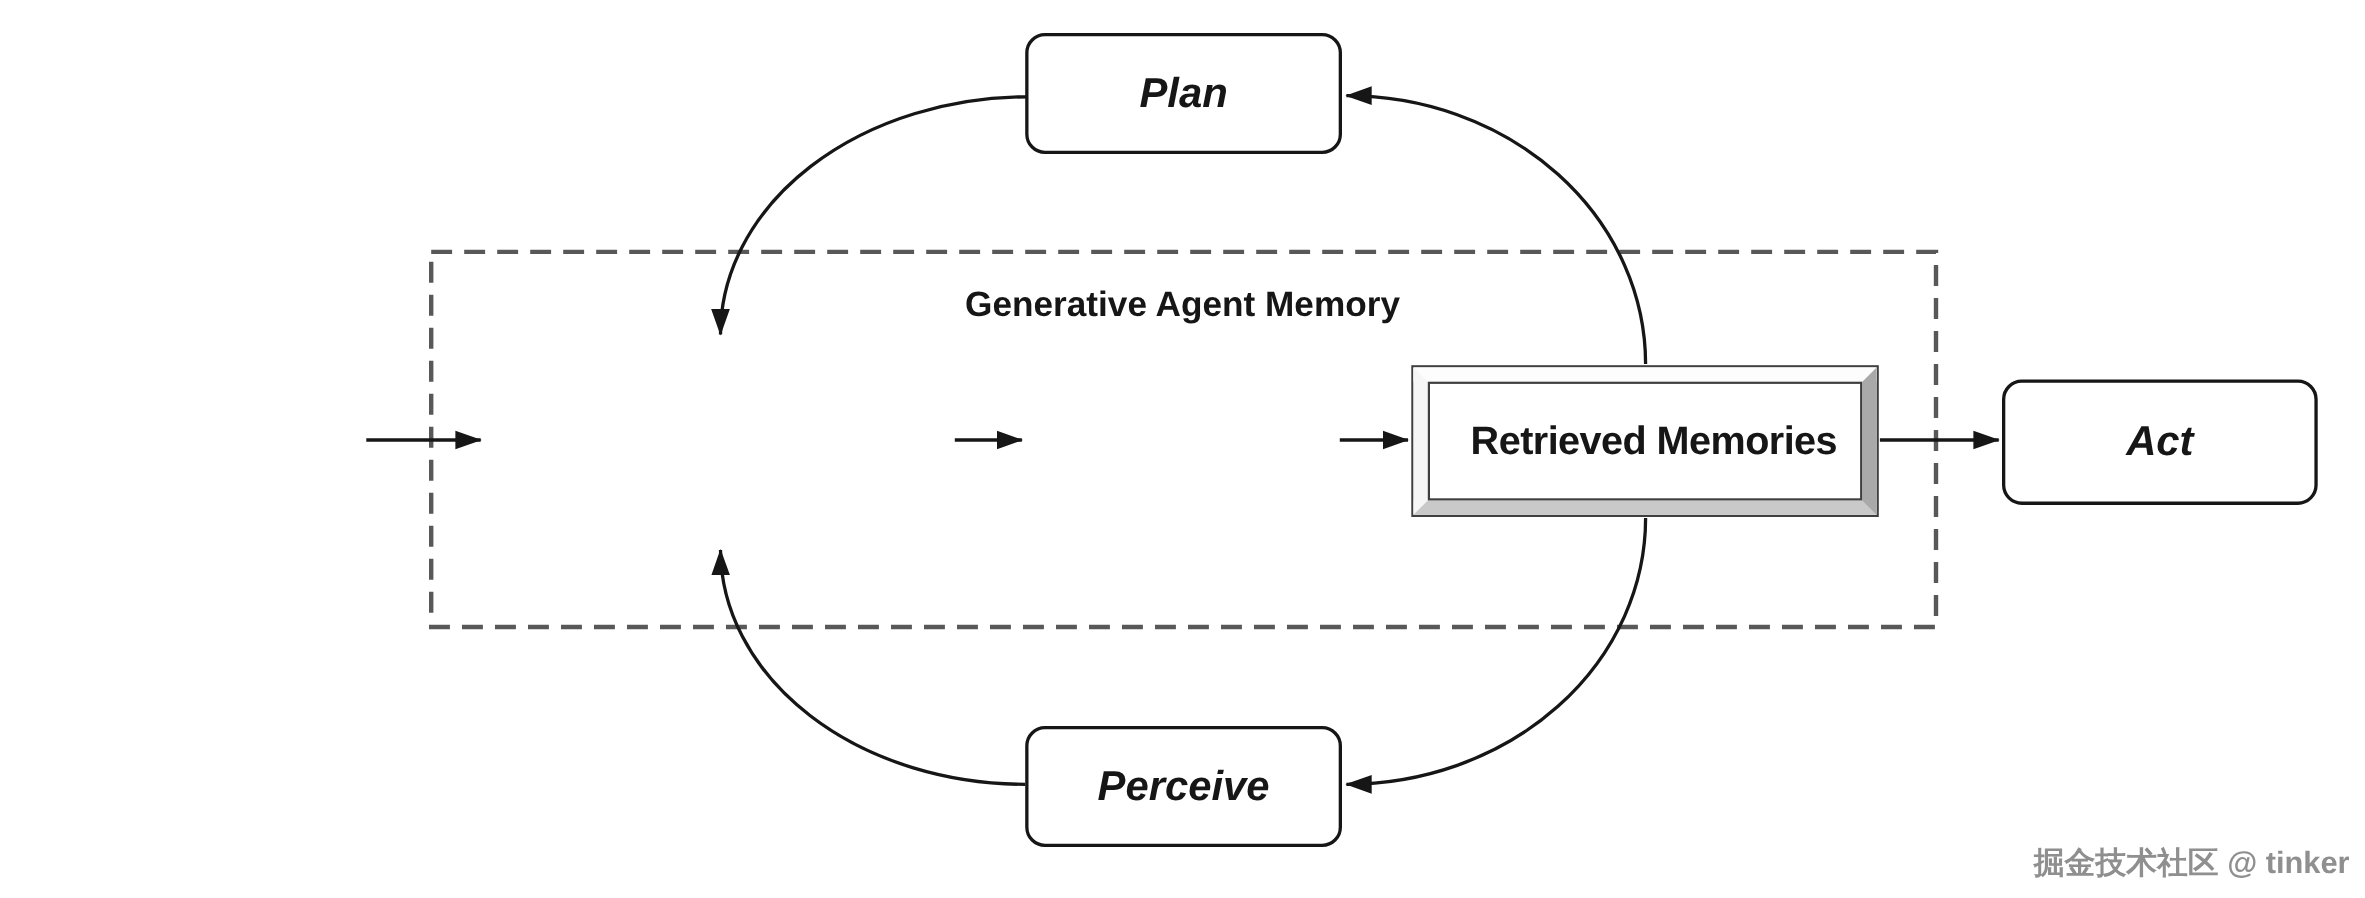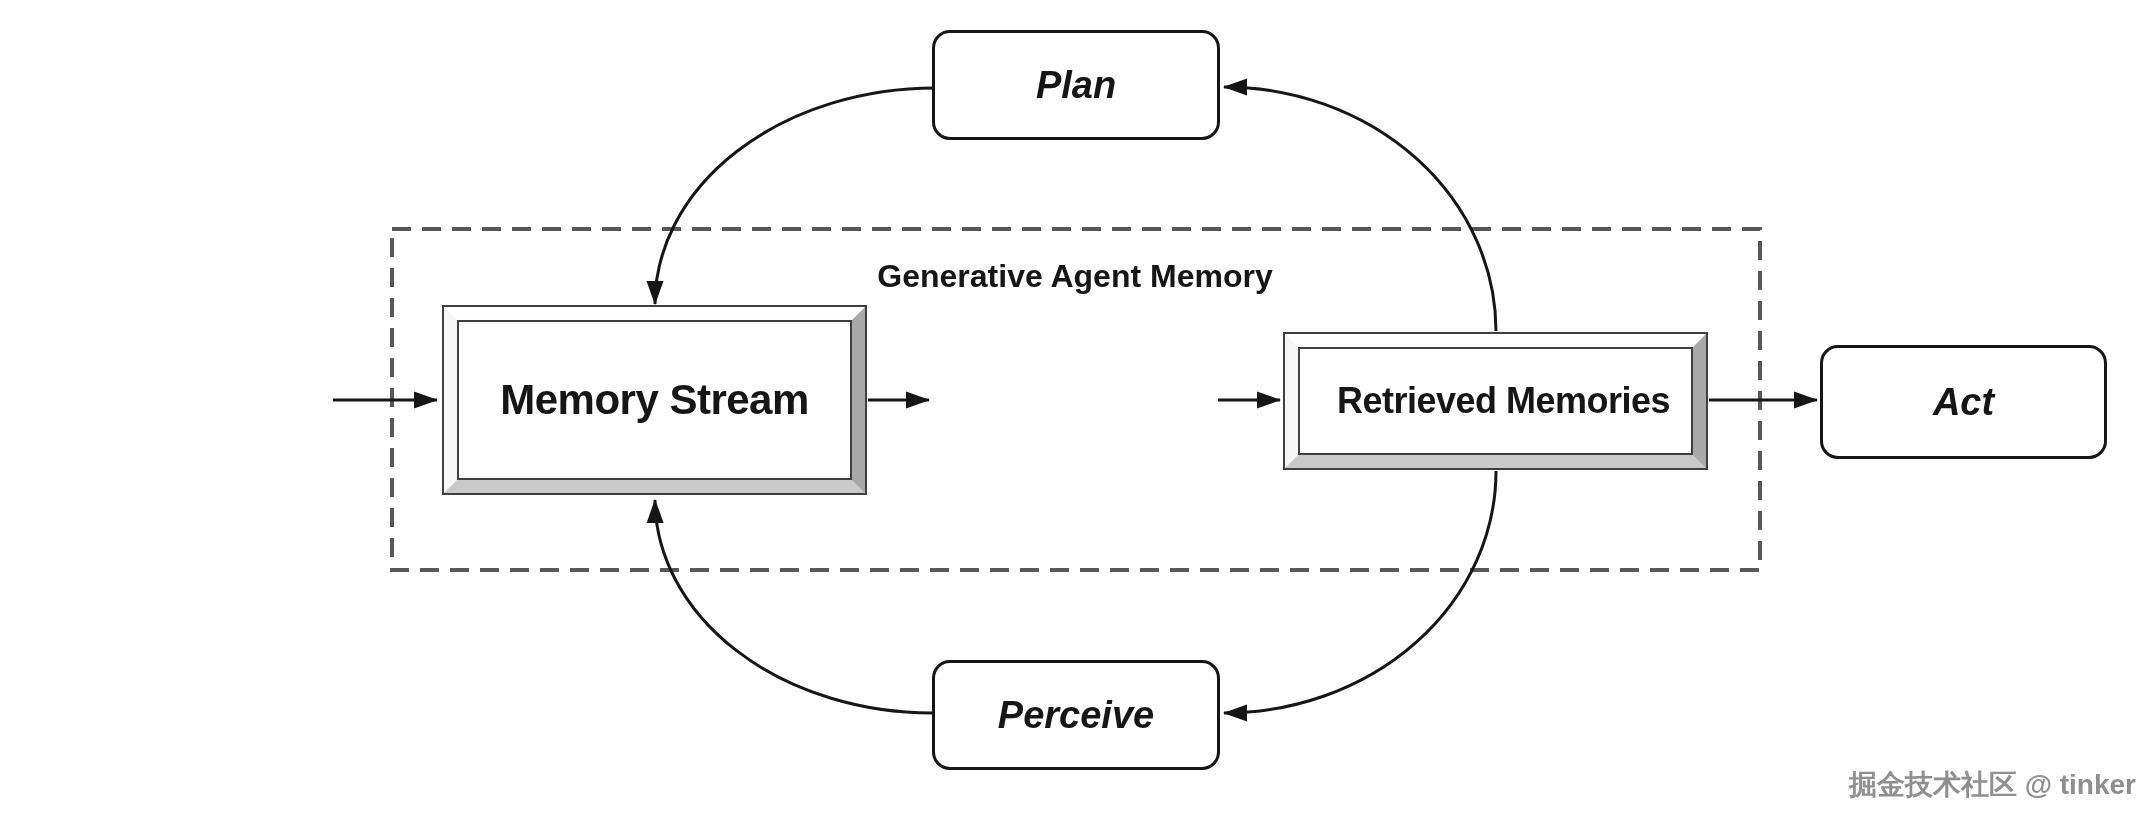--- a/index.html
+++ b/index.html
@@ -104,24 +104,20 @@
 
 
   <div class="rnode" style="left:1820px;top:345px;width:287px;height:114px;">
     <span>Act</span>
   </div>
 
   <div class="rnode" style="left:932px;top:660px;width:288px;height:110px;">
     <span>Perceive</span>
   </div>
 
-  <div class="frame" style="left:442px;top:305px;width:425px;height:190px;">
-    <div class="bevel"></div>
-    <div class="inner ms">Memory Stream</div>
-  </div>
 
   <div class="frame" style="left:1283px;top:332px;width:425px;height:138px;">
     <div class="bevel"></div>
     <div class="inner rm">Retrieved Memories</div>
   </div>
 
   <div class="watermark">掘金技术社区 @ tinker</div>
 
 </div>
 

